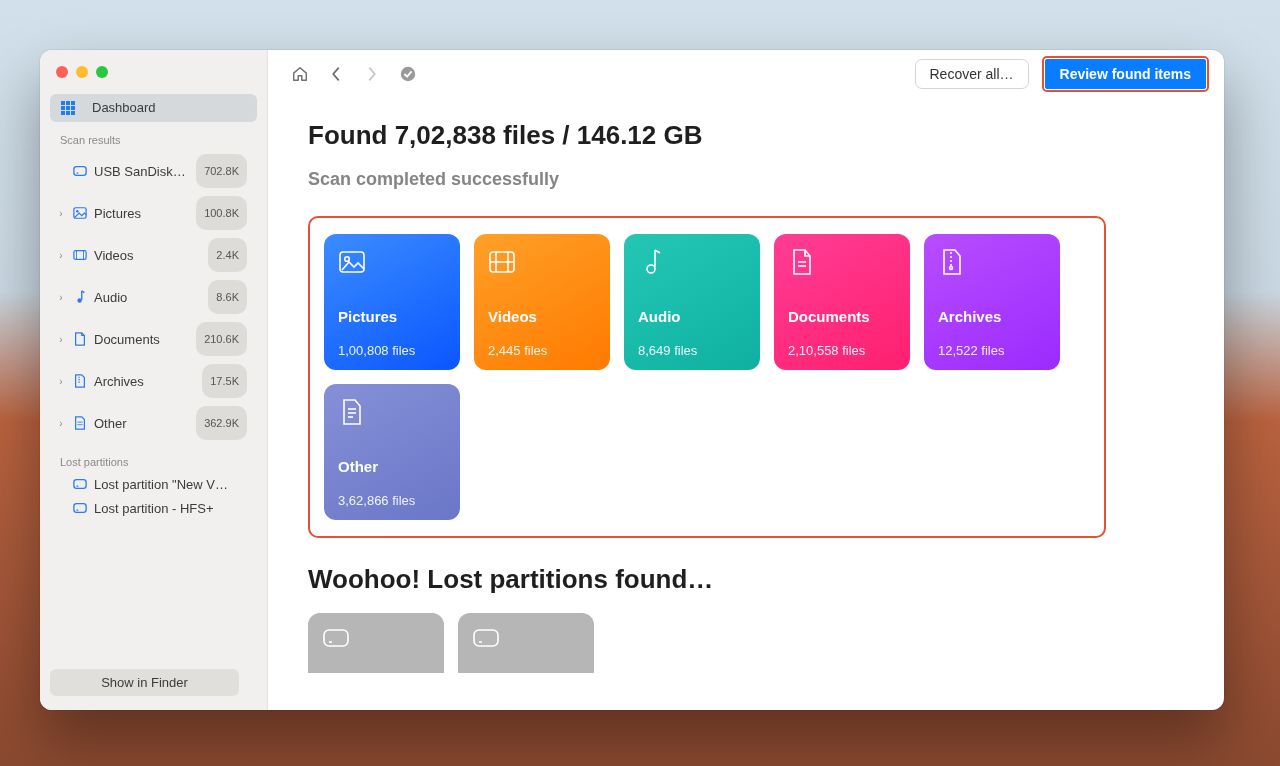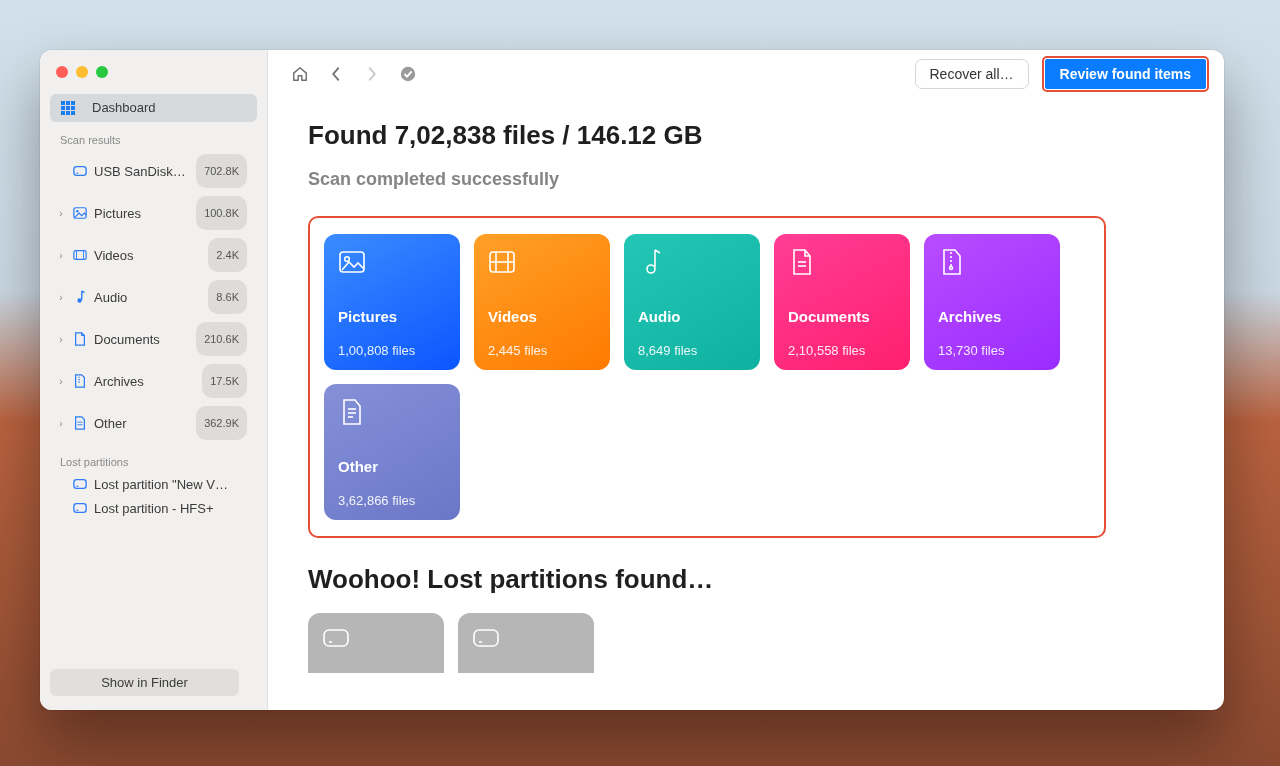--- a/index.html
+++ b/index.html
@@ -347,21 +347,21 @@
           <div class="card archives">
             <span class="c-icon">
               <svg viewBox="0 0 24 28">
                   <path d="M4 2 H15 L20 8 V26 H4 Z"></path>
                   <line x1="11" y1="4" x2="11" y2="18" stroke-dasharray="2 2"></line>
                   <circle cx="11" cy="20" r="1.5"></circle>
                 </svg>
             </span>
             <div>
               <div class="c-title">Archives</div>
-              <div class="c-sub">13,730 files</div>
+              <div class="c-sub">12,522 files</div>
             </div>
           </div>
 
           <div class="card other">
             <span class="c-icon">
               <svg viewBox="0 0 24 28">
                   <path d="M4 2 H15 L20 8 V26 H4 Z"></path>
                   <line x1="8" y1="11" x2="16" y2="11"></line>
                   <line x1="8" y1="15" x2="16" y2="15"></line>
                   <line x1="8" y1="19" x2="13" y2="19"></line>

